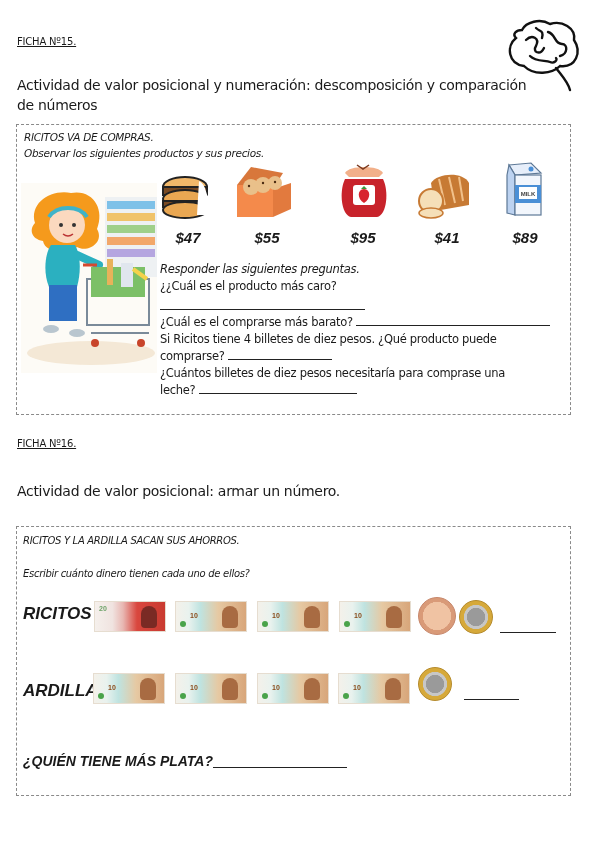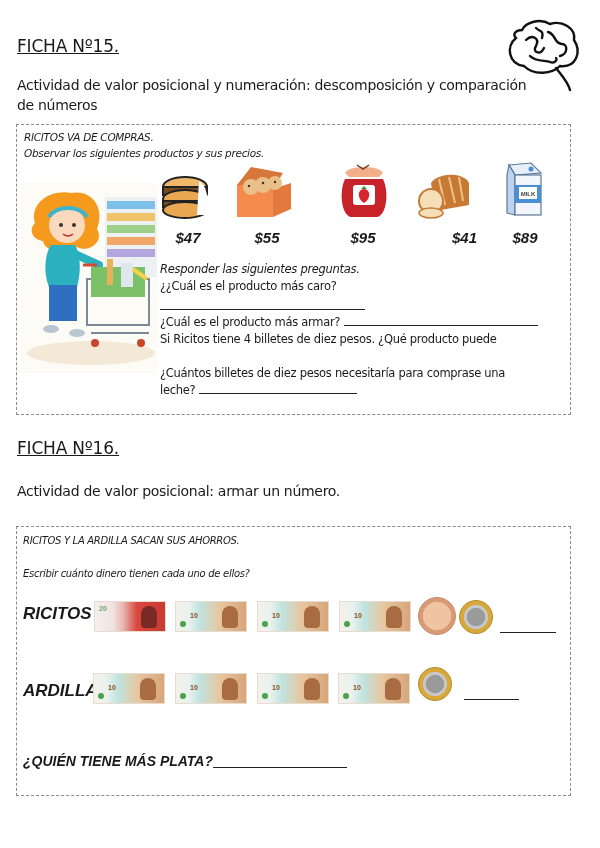--- a/index.html
+++ b/index.html
@@ -1,20 +1,20 @@
 <!DOCTYPE html>
 <html><head>
 <meta charset="utf-8">
 <style>
   * { box-sizing: border-box; margin: 0; padding: 0; }
   html, body { width: 600px; height: 848px; background: #ffffff; overflow: hidden; }
   body { font-family: "DejaVu Sans", "Liberation Sans", sans-serif; color: #1a1a1a; position: relative; }
   .abs { position: absolute; }
 
-  .ficha-title { font-size: 17px; text-decoration: underline; letter-spacing: -0.2px; }
+  .ficha-title { font-size: 10px; text-decoration: underline; letter-spacing: -0.2px; }
   .activity { font-size: 14px; line-height: 20px; letter-spacing: -0.3px; }
 
   .box { position: absolute; border: 1px dashed #8a8a8a; }
   .box-title { font-size: 10.5px; font-style: italic; letter-spacing: -0.3px; }
 
   .price { font-family: "Liberation Sans", sans-serif; font-weight: bold; font-style: italic; font-size: 15px; text-align: center; width: 60px; }
 
   .q { font-size: 11.5px; line-height: 17px; letter-spacing: -0.3px; }
   .blank { display: inline-block; border-bottom: 1px solid #222; height: 12px; vertical-align: baseline; }
 
@@ -130,31 +130,35 @@
     <rect x="14" y="16" width="26" height="40" fill="#f2f6fc" stroke="#5d7896" stroke-width="1.2"></rect>
     <rect x="14" y="26" width="26" height="18" fill="#4a8fd6"></rect>
     <rect x="18" y="28" width="18" height="12" fill="#fff"></rect>
     <text x="27" y="37" font-size="6" font-weight="bold" text-anchor="middle" fill="#444" font-family="Liberation Sans, sans-serif">MILK</text>
     <circle cx="30" cy="10" r="2.5" fill="#4a8fd6"></circle>
   </svg>
 
   <div class="abs price" style="left:141px;top:104px;">$47</div>
   <div class="abs price" style="left:220px;top:104px;">$55</div>
   <div class="abs price" style="left:316px;top:104px;">$95</div>
-  <div class="abs price" style="left:400px;top:104px;text-align:right;">$41</div>
+  <div class="abs price" style="left:400px;top:104px;">$41</div>
   <div class="abs price" style="left:478px;top:104px;">$89</div>
 
   <div class="abs q" style="left:143px;top:136px;font-style:italic;">Responder las siguientes preguntas.</div>
   <div class="abs q" style="left:143px;top:153px;">¿¿Cuál es el producto más caro?</div>
   <div class="abs blank" style="left:143px;top:173px;width:205px;"></div>
   <div class="abs q" style="left:143px;top:189px;white-space:nowrap;">
-    <span>¿Cuál es el producto más armar?</span>
+    <span>¿Cuál es el comprarse más barato?</span>
     <span class="blank" style="width:194px;"></span>
   </div>
   <div class="abs q" style="left:143px;top:206px;">Si Ricitos tiene 4 billetes de diez pesos. ¿Qué producto puede</div>
+  <div class="abs q" style="left:143px;top:223px;white-space:nowrap;">
+    <span>comprarse?</span>
+    <span class="blank" style="width:104px;"></span>
+  </div>
   <div class="abs q" style="left:143px;top:240px;">¿Cuántos billetes de diez pesos necesitaría para comprase una</div>
   <div class="abs q" style="left:143px;top:257px;white-space:nowrap;">
     <span>leche?</span>
     <span class="blank" style="width:158px;"></span>
   </div>
 </div>
 
 <div class="abs ficha-title" style="left:17px;top:438px;">FICHA Nº16.</div>
 <div class="abs activity" style="left:17px;top:481px;">Actividad de valor posicional: armar un número.</div>
 

